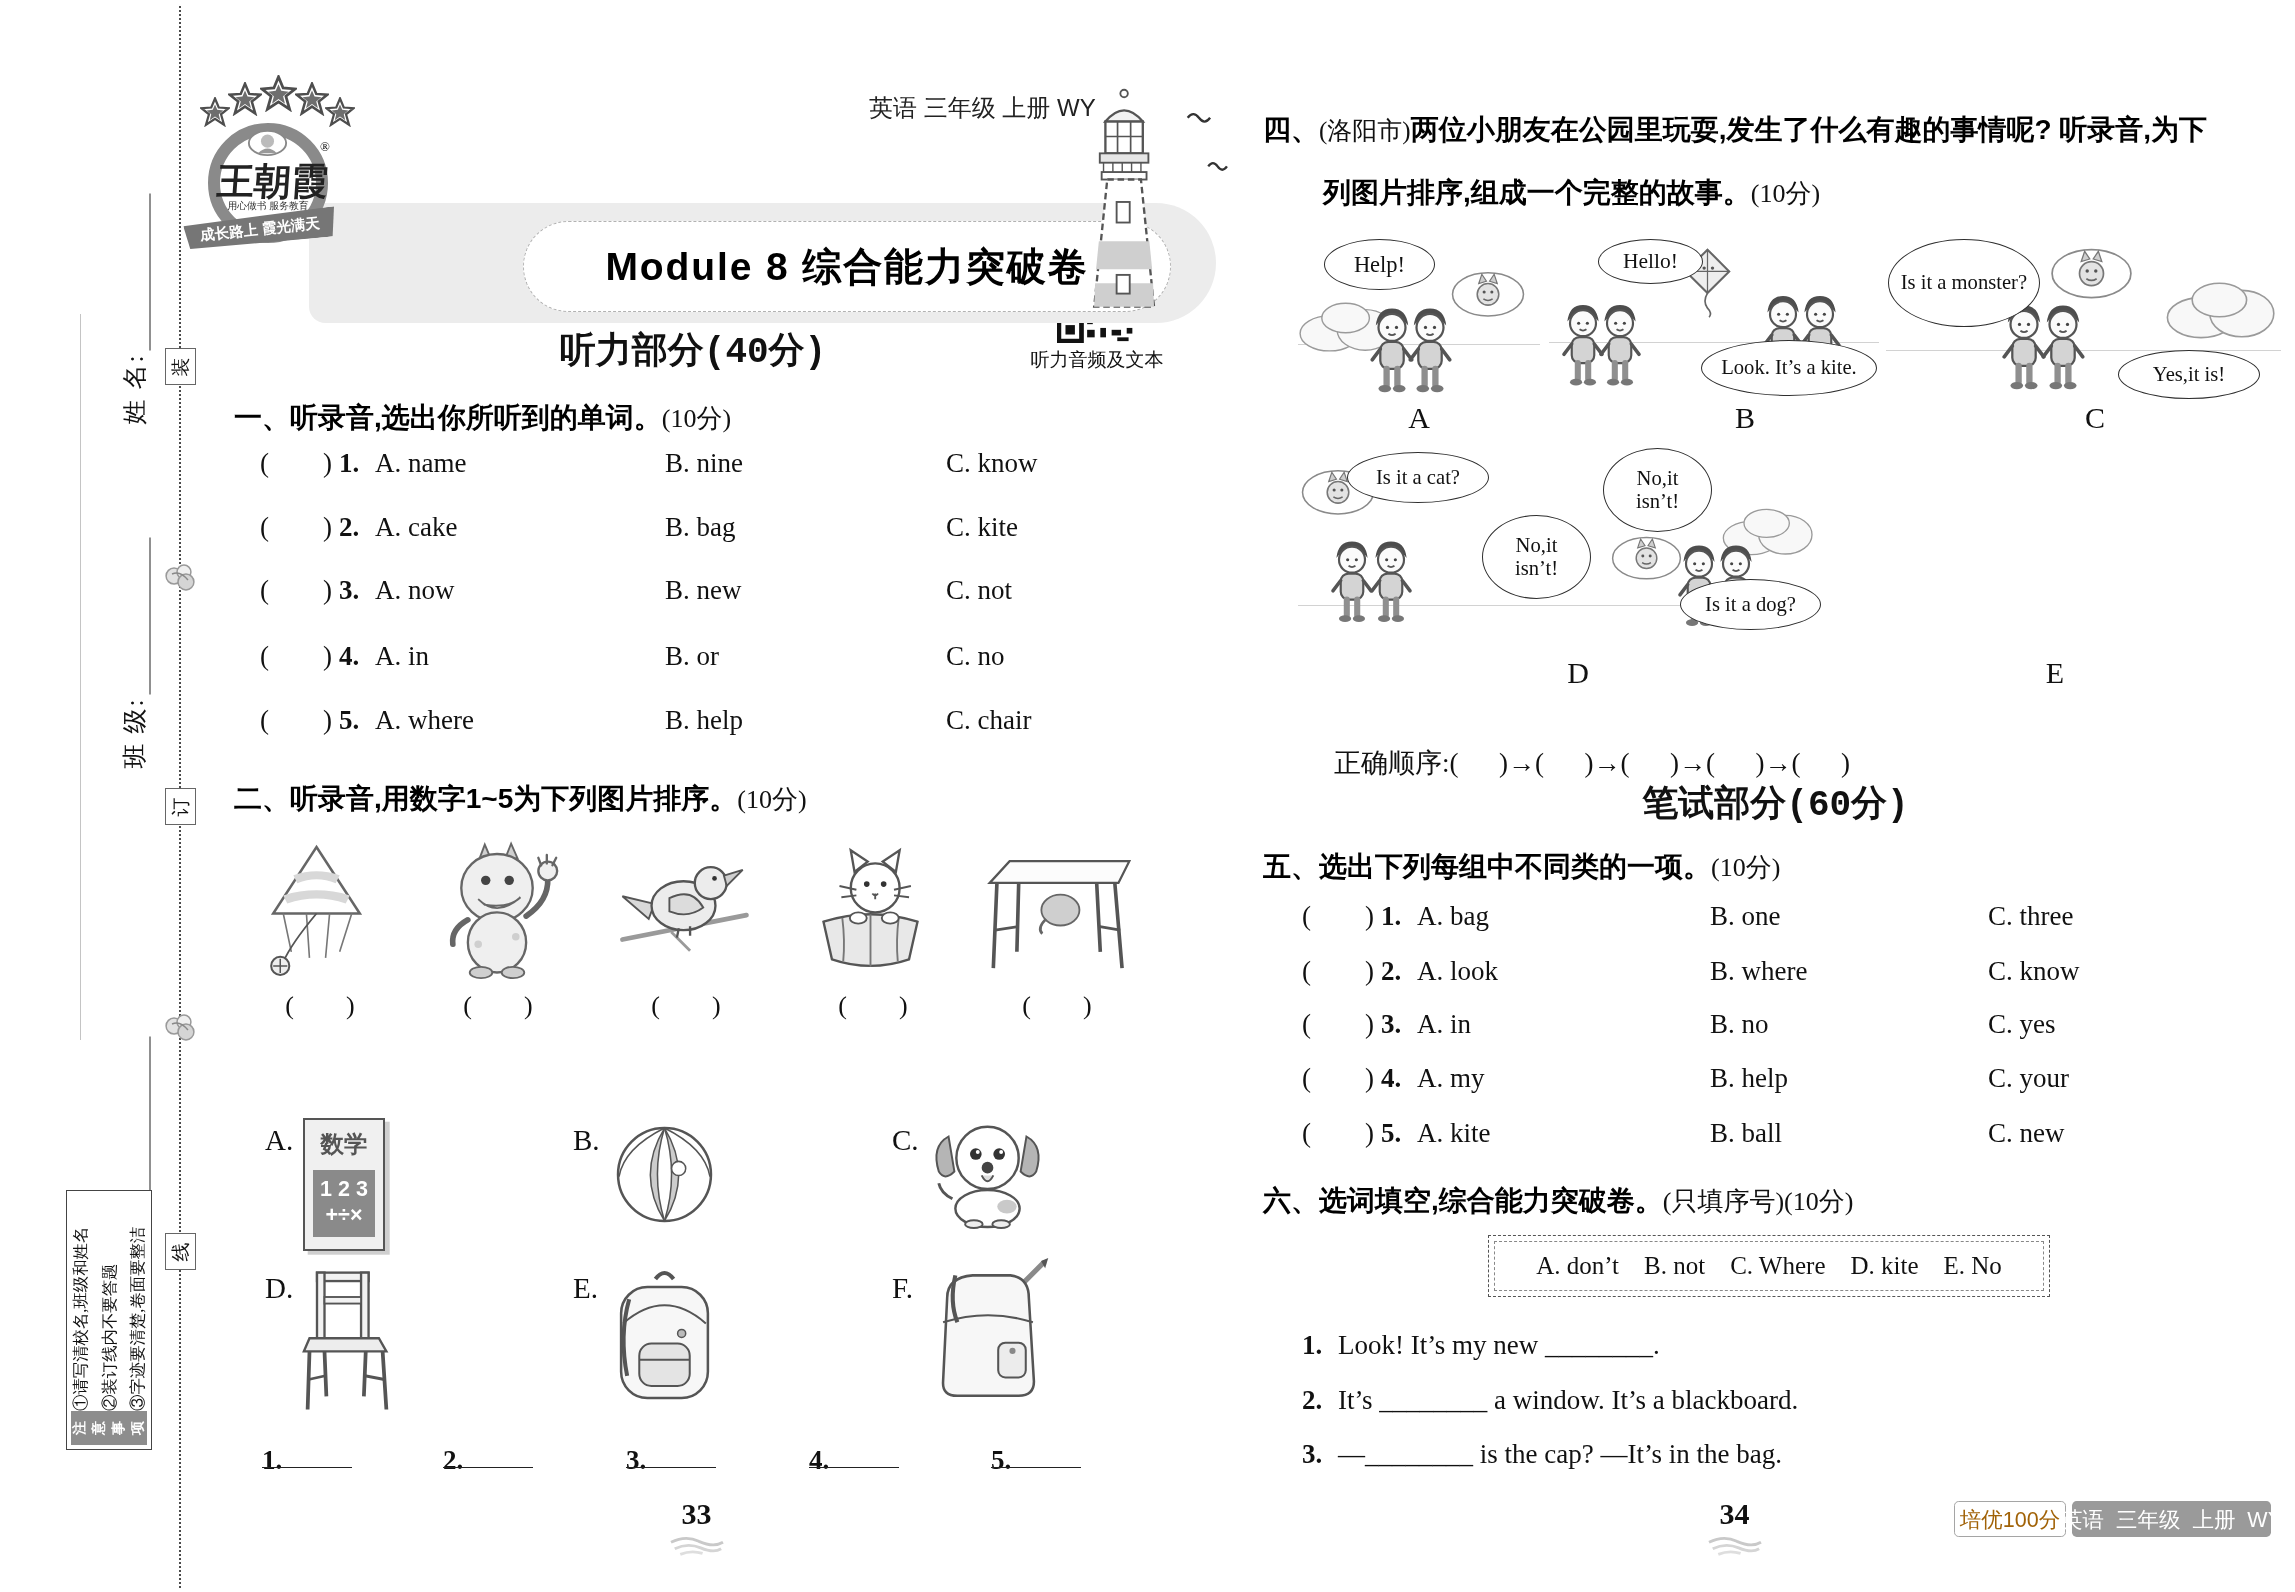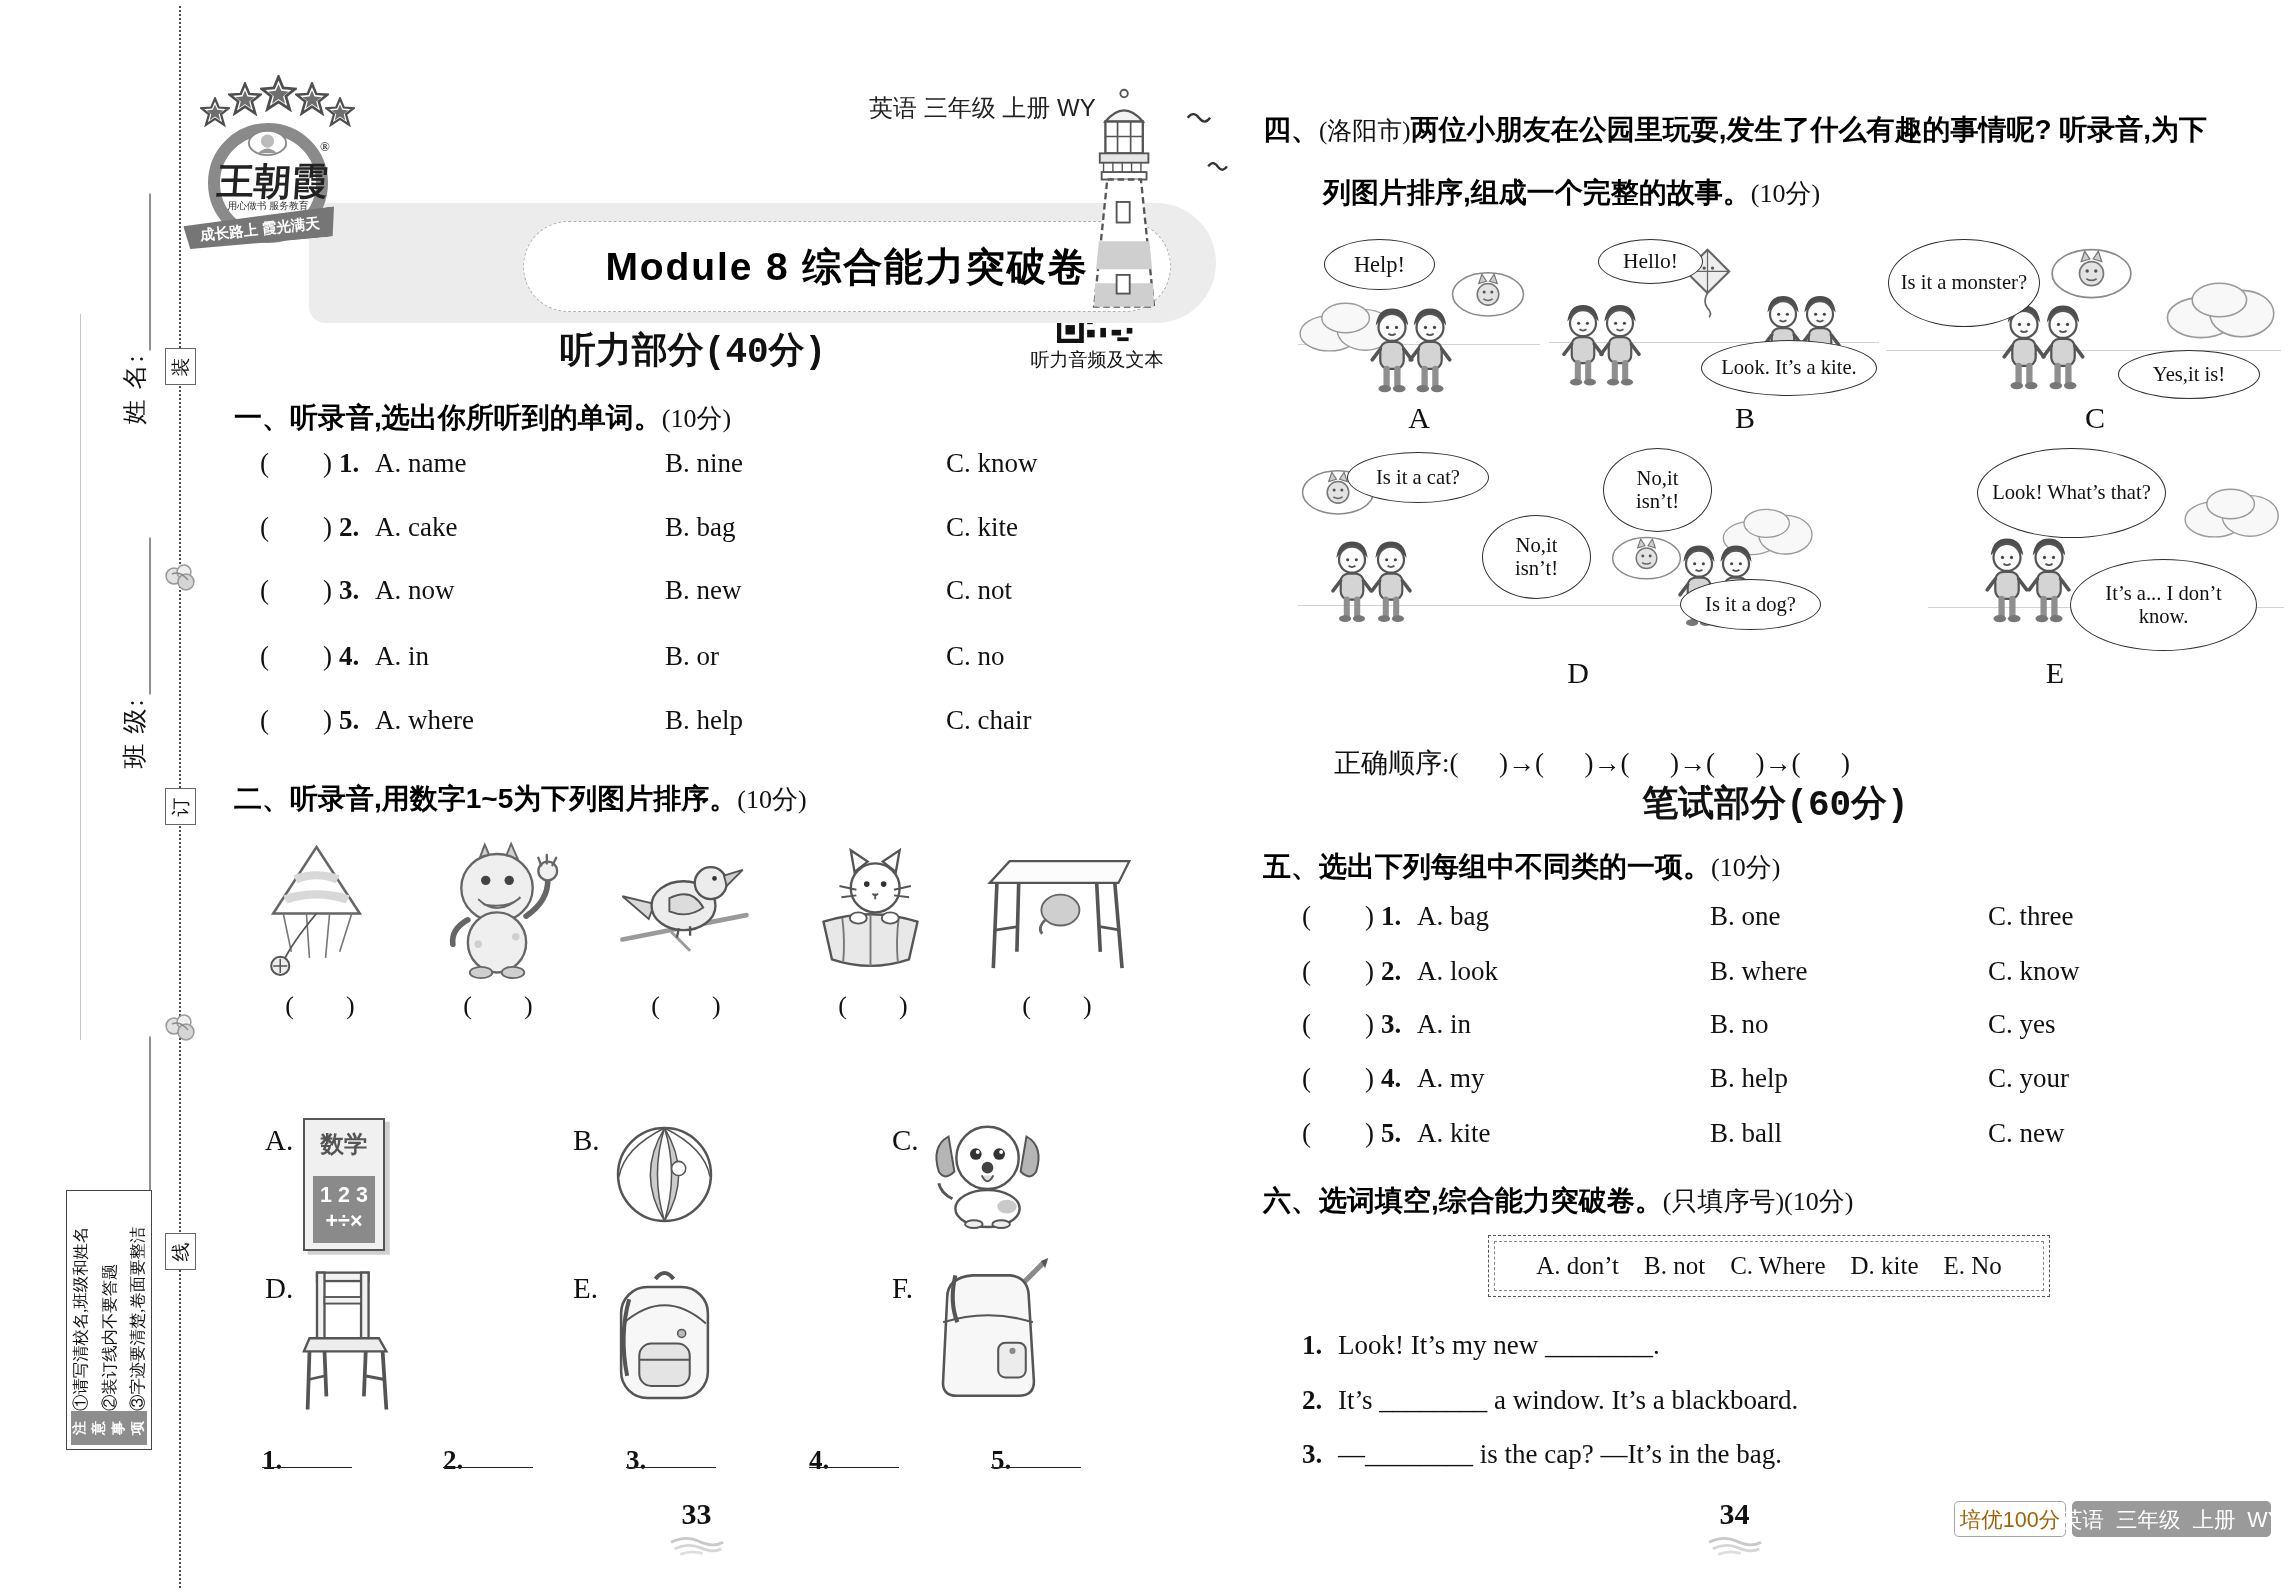--- a/index.html
+++ b/index.html
@@ -46,21 +46,21 @@
   .plabel{position:absolute;width:66px;text-align:center;font-size:30px;font-family:"Liberation Serif",serif}
   
   .wordbox{position:absolute;left:1488px;top:1235px;width:562px;height:62px;border:1.9px dashed #555;padding:4.7px;background:#fff}
   .wordbox .inner{width:100%;height:100%;border:1.9px dashed #888;display:flex;align-items:center;justify-content:center;font-size:25px;white-space:pre}
   
   .badgeL{position:absolute;left:1954px;top:1501px;width:112px;height:36px;border:1.9px solid #a5a5a5;border-radius:4.7px;background:#fff;color:#a16207;font-family:"Liberation Sans",sans-serif;font-size:21.5px;display:flex;align-items:center;justify-content:center;white-space:nowrap}
   .badgeR{position:absolute;left:2072px;top:1501px;width:199px;height:36px;border-radius:4.7px;background:#9a9a9a;color:#fff;font-family:"Liberation Sans",sans-serif;font-size:21.5px;display:flex;align-items:center;justify-content:center;white-space:pre}
   .pageno{position:absolute;width:103px;text-align:center;font-size:30px;font-weight:bold;font-family:"Liberation Serif",serif}
   .mathbook{position:absolute;left:303px;top:1118px;width:82px;height:133px;border:2.8px solid #555;background:#f0f0f0;box-shadow:4.7px 3.7px 0 #cfcfcf;display:flex;flex-direction:column;align-items:center}
   .mathbook .mtitle{font-family:"Liberation Sans",sans-serif;font-weight:bold;font-size:23.4px;color:#555;margin-top:7.5px}
-  .mathbook .mdark{margin-top:16px;width:62px;height:67px;background:#8a8a8a;color:#fff;font-family:"Liberation Sans",sans-serif;font-weight:bold;font-size:21.5px;display:flex;flex-direction:column;align-items:center;justify-content:center;line-height:1.2}
+  .mathbook .mdark{margin-top:10px;width:62px;height:67px;background:#8a8a8a;color:#fff;font-family:"Liberation Sans",sans-serif;font-weight:bold;font-size:21.5px;display:flex;flex-direction:column;align-items:center;justify-content:center;line-height:1.2}
 </style>
 </head>
 <body>
 
 <div id="canvas">
 
   <svg width="0" height="0" style="position:absolute" aria-hidden="true">
     <defs>
       <symbol id="sym-kid" viewBox="0 0 60 100">
         <path d="M12 24 Q14 5 30 5 Q46 5 48 24 Q40 13 30 15 Q20 13 12 24 Z" fill="#4d4d4d"></path>
@@ -556,38 +556,20 @@
       </div>
     <div class="bubble" style="left:305px;top:0;width:109px;height:84px">
         <span>No,it isn’t!</span>
       </div>
     <div class="bubble" style="left:382px;top:131px;width:141px;height:51px">
         <span>Is it a dog?</span>
       </div>
   </div>
   <div class="plabel" style="left:1545px;top:656px">D</div>
 
-  <div class="panel" style="left:1928px;top:448px;width:356px;height:211px">
-    <div class="ground" style="top:159px"></div>
-    <svg class="abs" style="left:255px;top:34px" width="98" height="58" viewBox="0 0 105 62">
-        <use href="#sym-bush"></use>
-      </svg>
-    <svg class="abs" style="left:52px;top:77px" width="54" height="108" viewBox="0 0 60 100">
-        <use href="#sym-kid"></use>
-      </svg>
-    <svg class="abs" style="left:94px;top:77px" width="54" height="108" viewBox="0 0 60 100">
-        <use href="#sym-kid" transform="translate(60,0) scale(-1,1)"></use>
-      </svg>
-    <div class="bubble" style="left:49px;top:0;width:189px;height:90px">
-        <span>Look! What’s that?</span>
-      </div>
-    <div class="bubble" style="left:142px;top:111px;width:187px;height:92px">
-        <span>It’s a... I don’t know.</span>
-      </div>
-  </div>
   <div class="plabel" style="left:2022px;top:656px">E</div>
 
   <div class="abs sr" style="left:1307px;top:714px;font-size:27px;white-space:pre">
     <span>正确顺序:</span><span class="pre">(      )→(      )→(      )→(      )→(      )</span>
   </div>
 
   <div class="abs center sans" style="left:1424px;top:779px;width:703px;font-size:36px;font-weight:bold">笔试部分(60分)</div>
 
   <div class="abs" style="left:1263px;top:848px">
     <span class="hd">五、选出下列每组中不同类的一项。</span><span class="score">(10分)</span>

